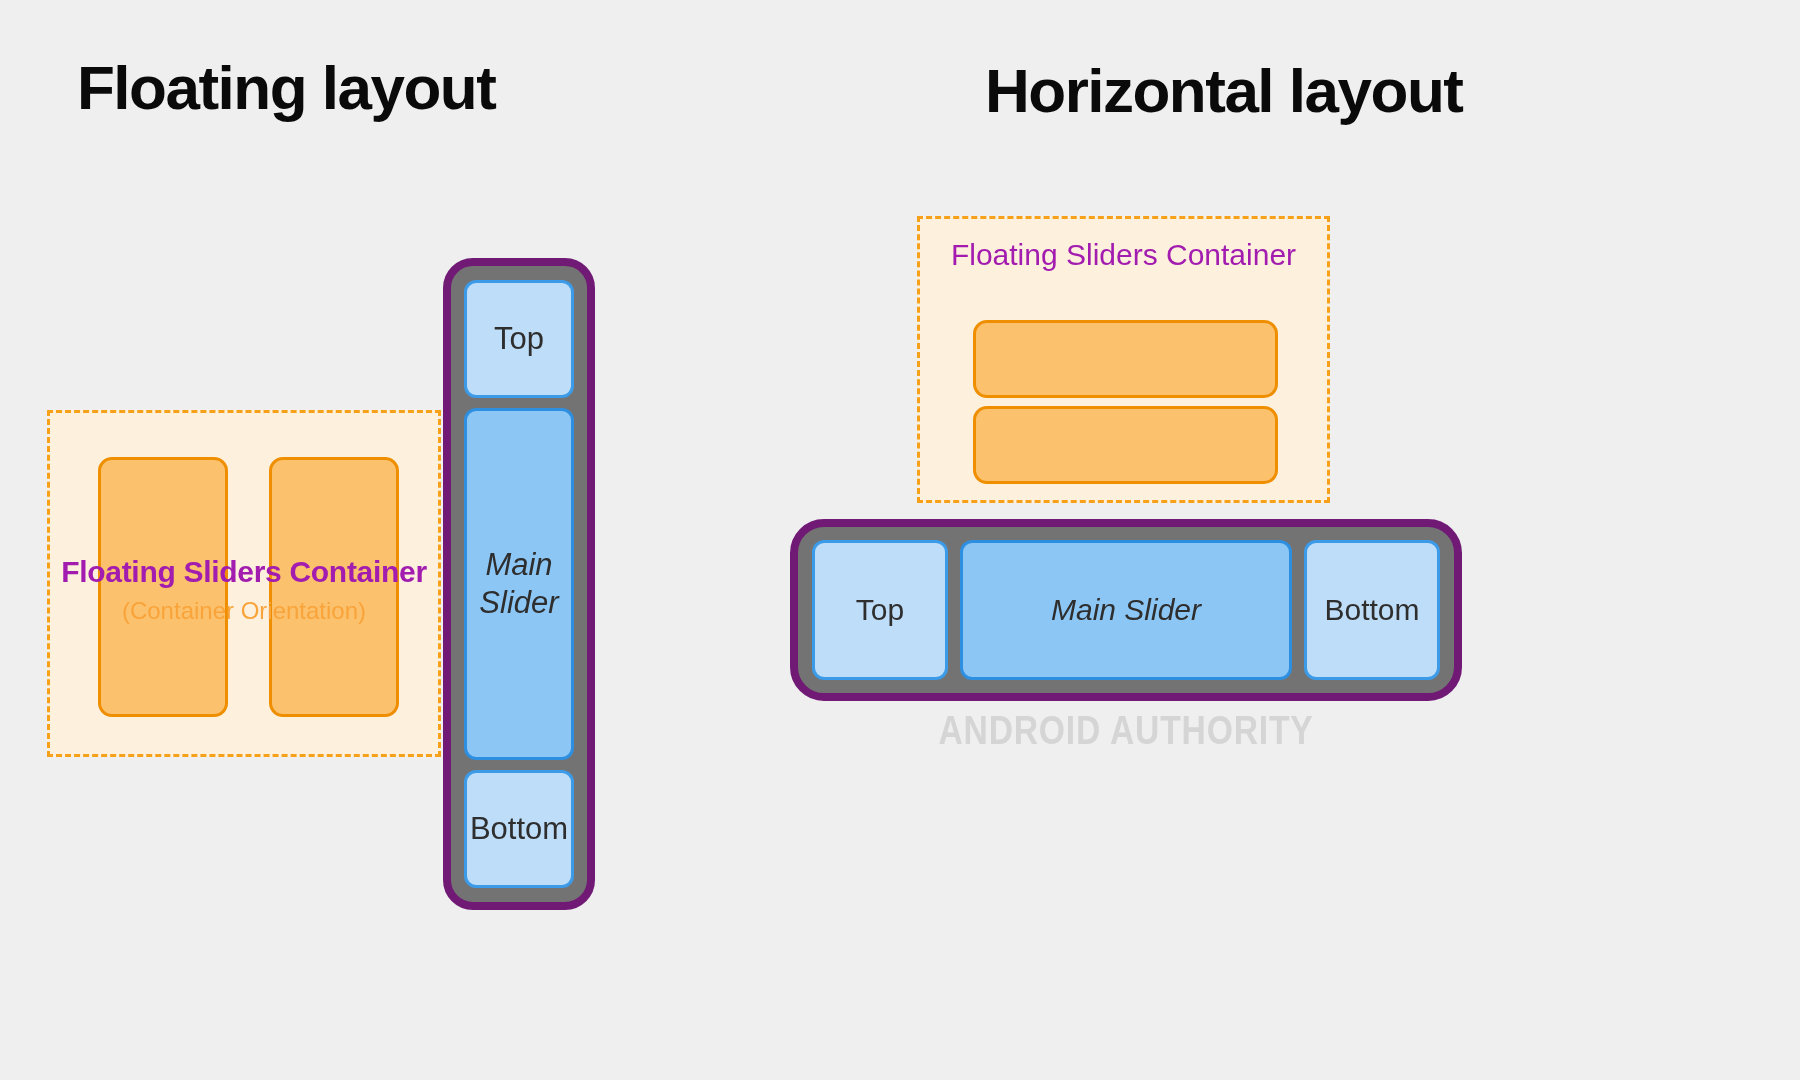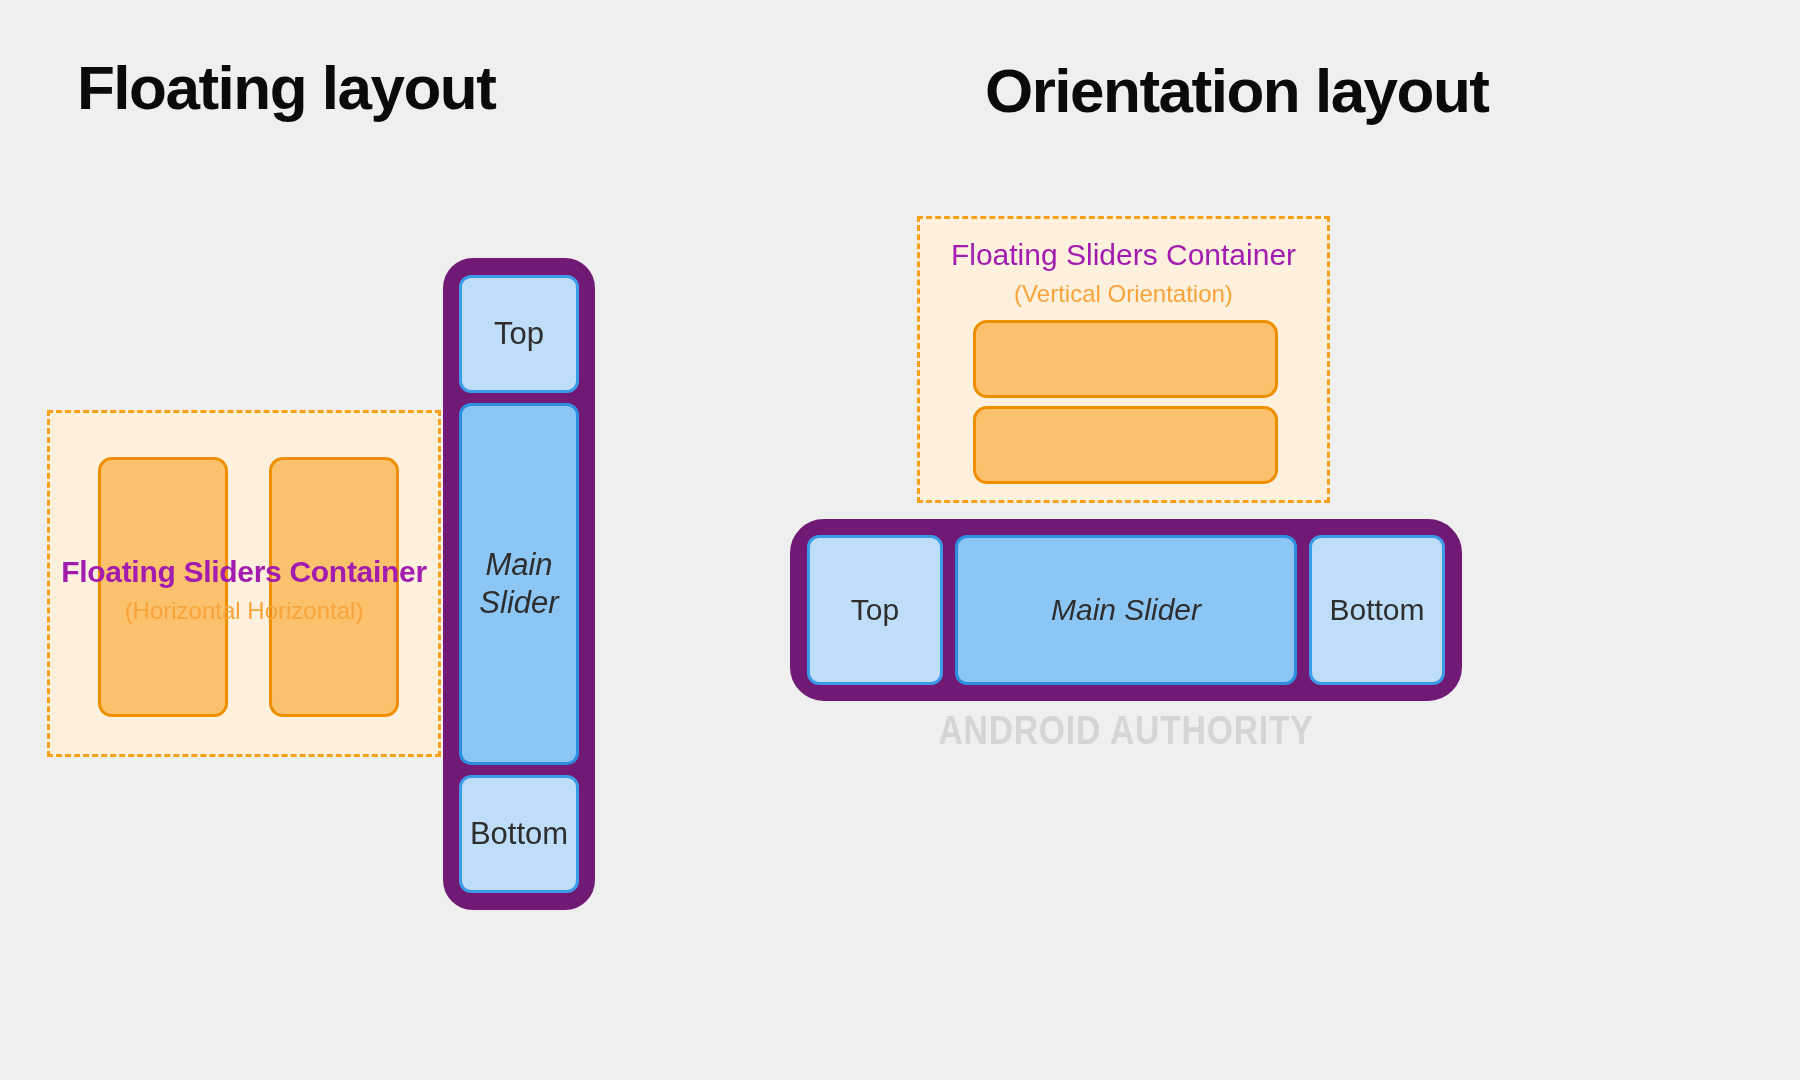--- a/index.html
+++ b/index.html
@@ -57,22 +57,22 @@
     position:absolute;
     background:#FCC16C;
     border:3px solid #EF8F00;
     border-radius:14px;
     box-sizing:border-box;
   }
 
   
   .blue-shell{
     position:absolute;
-    background:#701a75;
-    border:3px solid #701a75;
+    background:#737373;
+    border:8px solid #701a75;
     box-sizing:border-box;
     display:flex;
   }
   #blue-shell-vertical{
     left:443px;top:258px;width:152px;height:652px;
     border-radius:30px;
     flex-direction:column;
     padding:14px 13px;
     gap:10px;
   }
@@ -129,39 +129,38 @@
 
   <div id="title-vertical" class="title">Floating layout</div>
 
   <div class="dashed-box" style="left:47px;top:410px;width:394px;height:347px;">
     <div class="orange-chip" style="left:48px;top:44px;width:130px;height:260px;"></div>
     <div class="orange-chip" style="left:219px;top:44px;width:130px;height:260px;"></div>
   </div>
 
   <div class="dashed-label-wrap" style="left:47px;top:554px;width:394px;">
     <div class="dashed-title bold">Floating Sliders Container</div>
-    <div class="dashed-sub">(Horizontal Horizontal)</div>
+    <div class="dashed-sub">(Container Orientation)</div>
   </div>
 
   <div id="blue-shell-vertical" class="blue-shell">
     <div id="v-top" class="blue-box">Top</div>
     <div id="v-main" class="blue-box main">Main Slider</div>
     <div id="v-bottom" class="blue-box">Bottom</div>
   </div>
 
-  <div id="title-horizontal" class="title">Orientation layout</div>
+  <div id="title-horizontal" class="title">Horizontal layout</div>
 
   <div class="dashed-box" style="left:917px;top:216px;width:413px;height:287px;">
     <div class="orange-chip" style="left:53px;top:101px;width:305px;height:78px;"></div>
     <div class="orange-chip" style="left:53px;top:187px;width:305px;height:78px;"></div>
   </div>
 
   <div class="dashed-label-wrap" style="left:917px;top:237px;width:413px;">
     <div class="dashed-title">Floating Sliders Container</div>
-    <div class="dashed-sub">(Vertical Orientation)</div>
   </div>
 
   <div id="blue-shell-horizontal" class="blue-shell">
     <div id="h-top" class="blue-box">Top</div>
     <div id="h-main" class="blue-box main">Main Slider</div>
     <div id="h-bottom" class="blue-box">Bottom</div>
   </div>
 
   <div id="watermark">ANDROID AUTHORITY</div>
 

